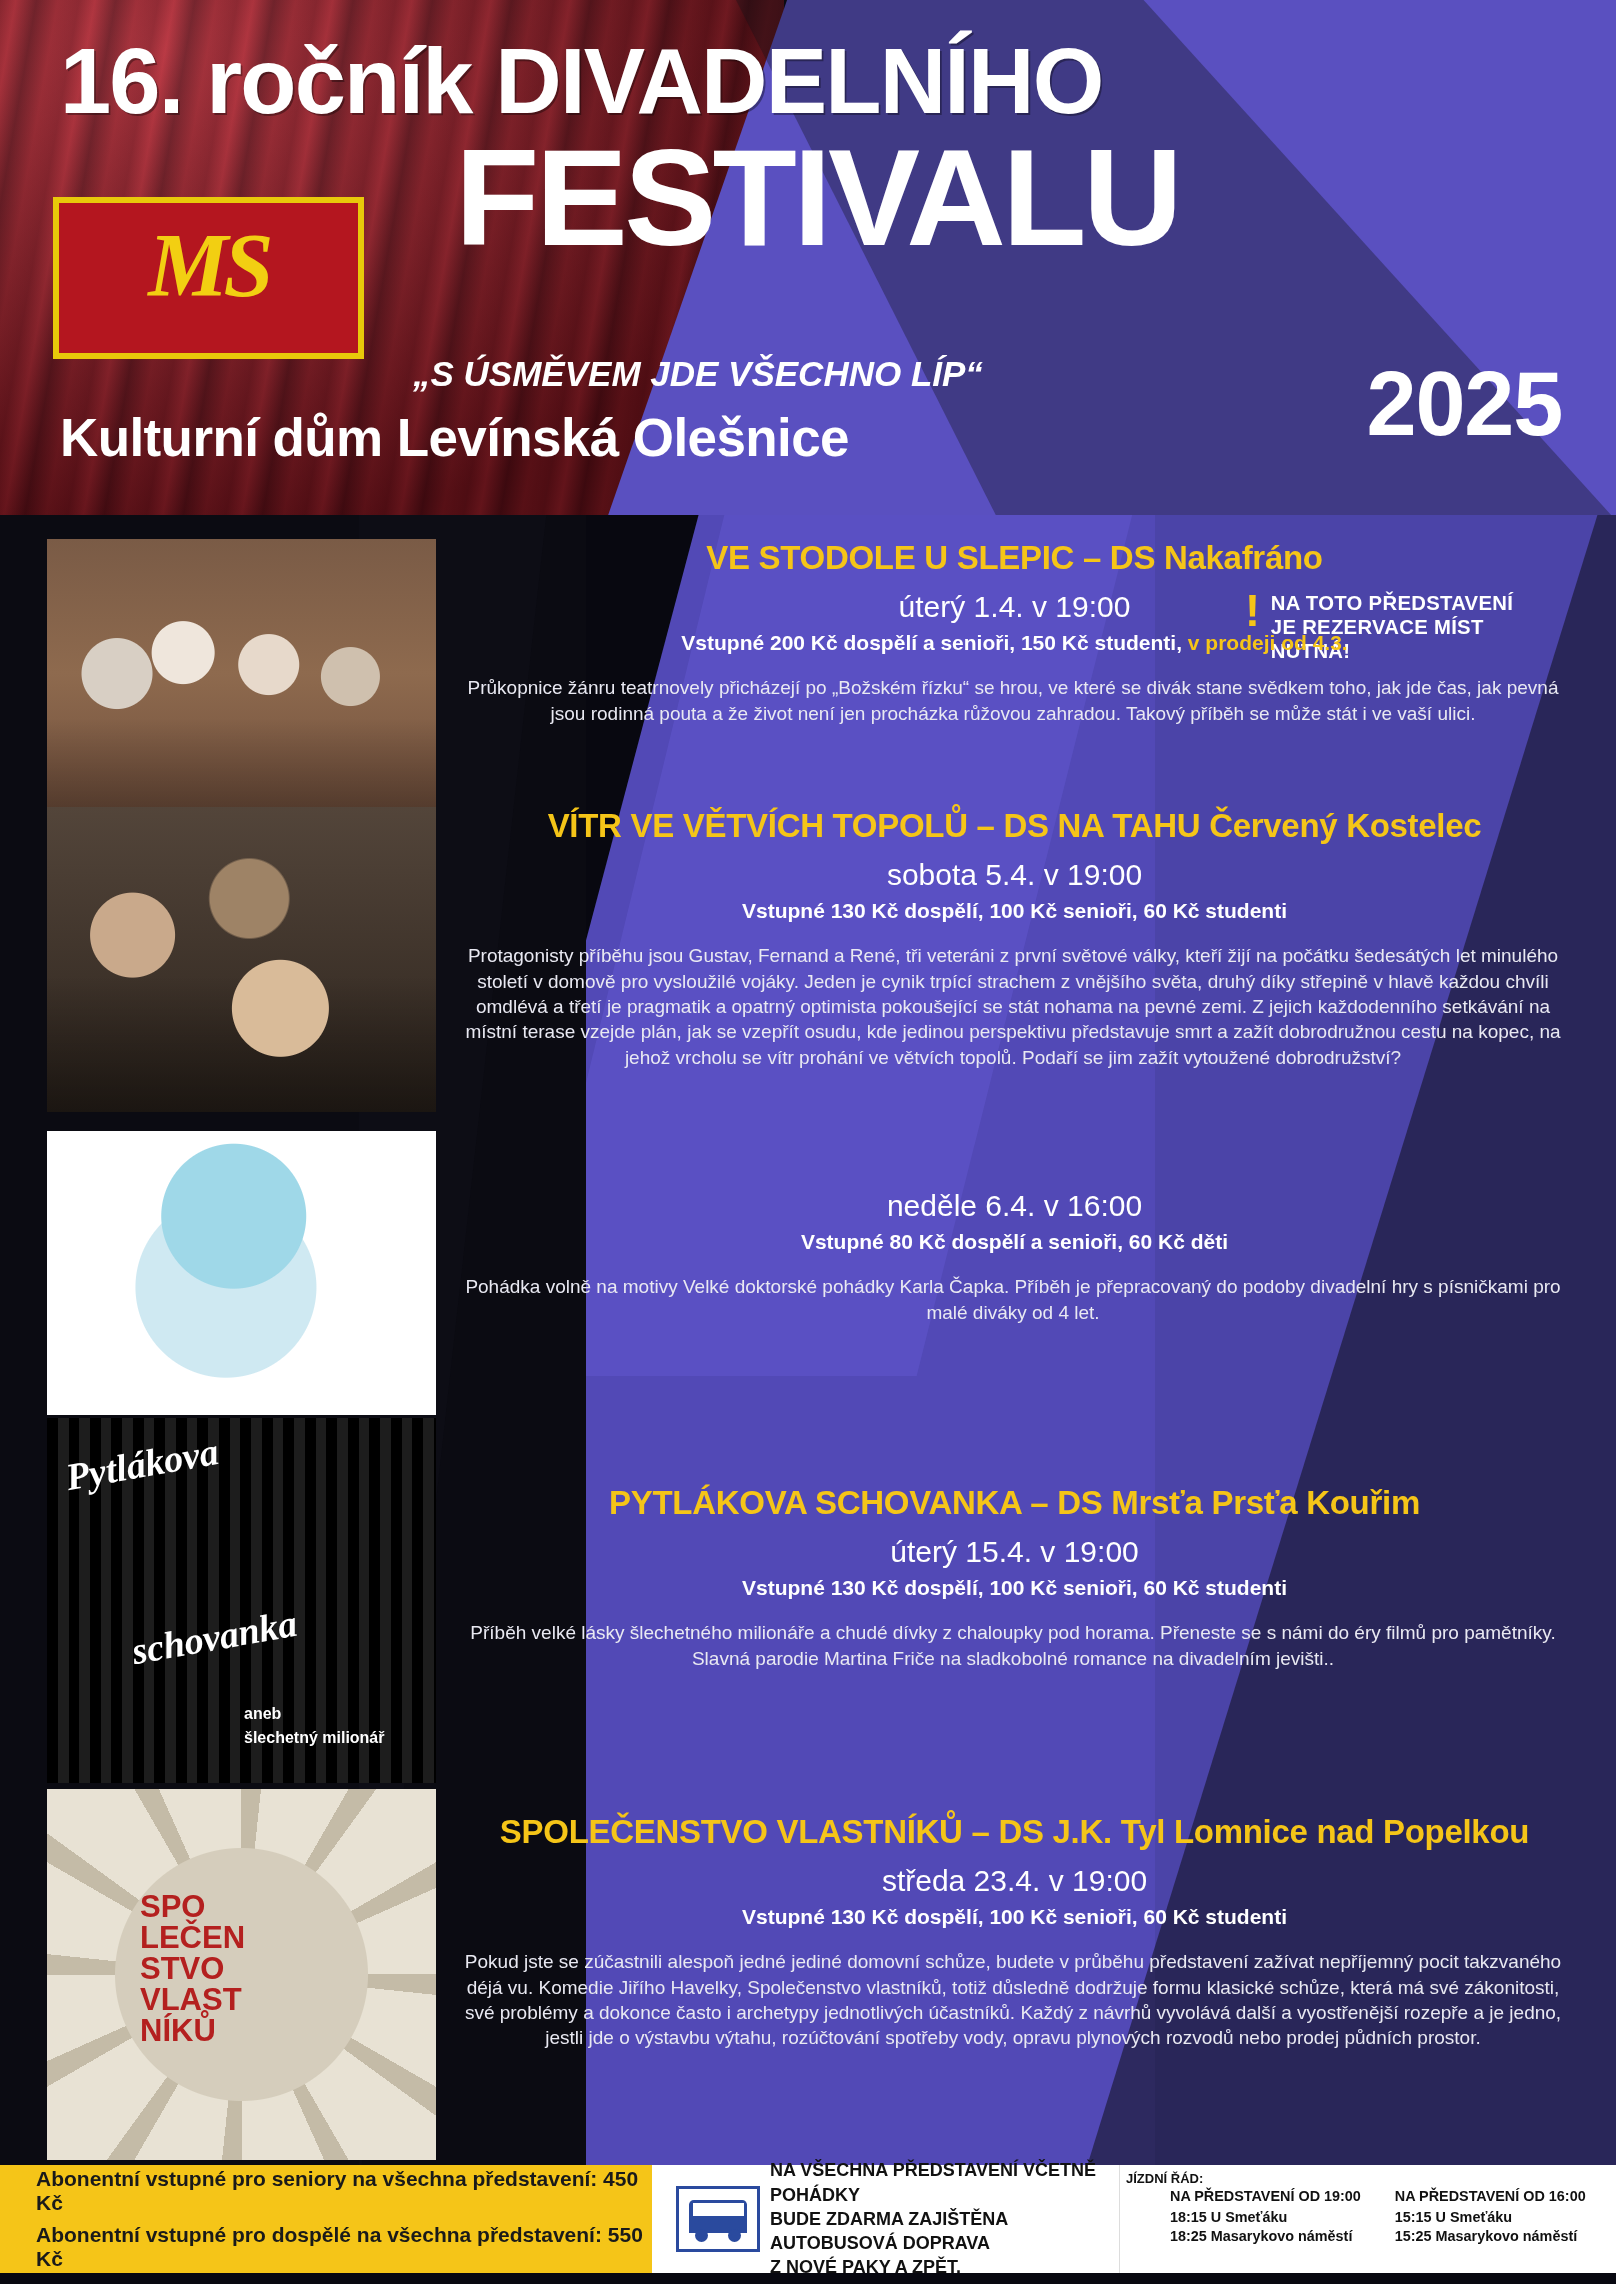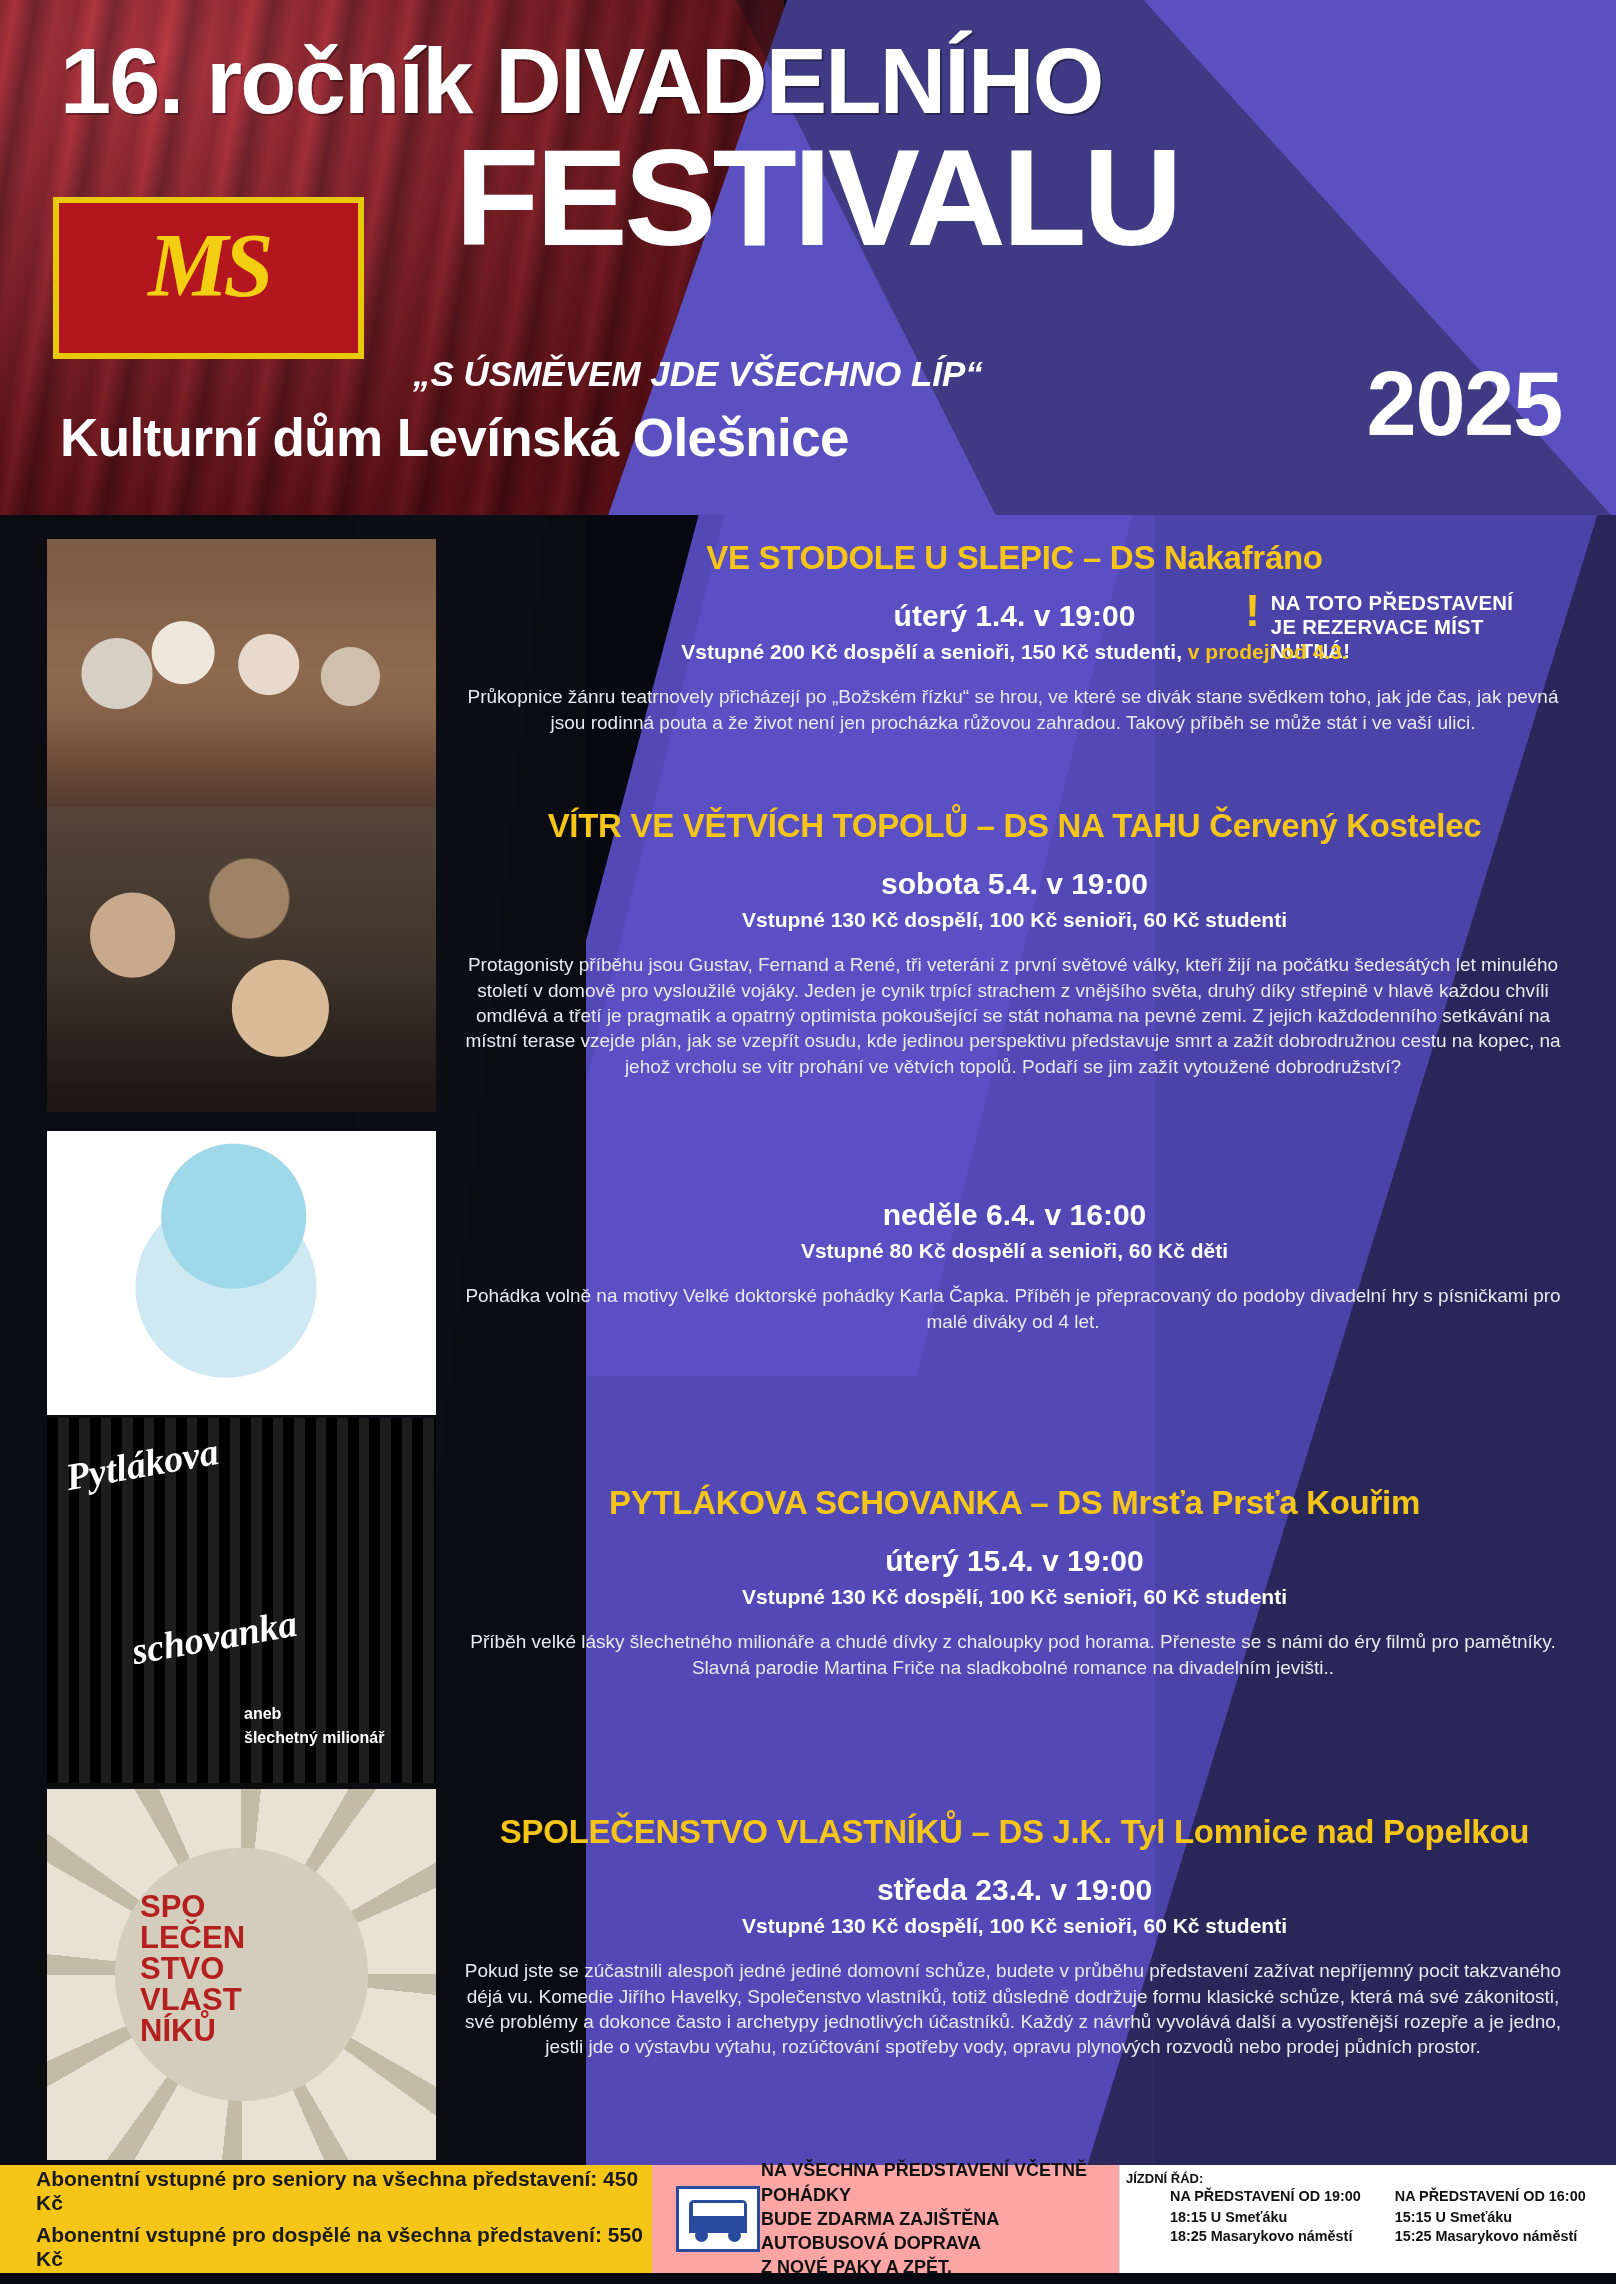--- a/index.html
+++ b/index.html
@@ -179,22 +179,22 @@
   .show-title {
     color: #f5c518;
     font-size: 33px;
     font-weight: bold;
     letter-spacing: -0.3px;
     white-space: nowrap;
   }
   .show-date {
     color: #ffffff;
     font-size: 30px;
-    font-weight: bold;
-    margin-top: 22px;
+    font-weight: normal;
+    margin-top: 13px;
   }
   .show-price {
     color: #ffffff;
     font-size: 21px;
     font-weight: bold;
     margin-top: 7.2px;
   }
   .show-price .hl { color: #f5c518; }
   .show-desc {
     color: #e9e9f2;
@@ -303,22 +303,22 @@
     background: #f5c518;
     display: flex; flex-direction: column; justify-content: center;
     padding-left: 36px;
     gap: 8.4px;
   }
   .footer-left div {
     font-size: 21px; font-weight: bold; color: #1a1a1a;
   }
   .footer-mid {
     flex: 1;
-    background: #fca5a5;
-    display: flex; align-items: center; gap: 1px;
+    background: #ffffff;
+    display: flex; align-items: center; gap: 10px;
     padding-left: 24px;
   }
   .bus-icon {
     width: 84px; height: 66px;
     border: 3.6px solid #2a4a9e;
     background: #fff;
     position: relative; flex: none;
   }
   .bus-icon .body {
     position:absolute; left:9.6px; top:10.8px; right:9.6px; height:26px;

